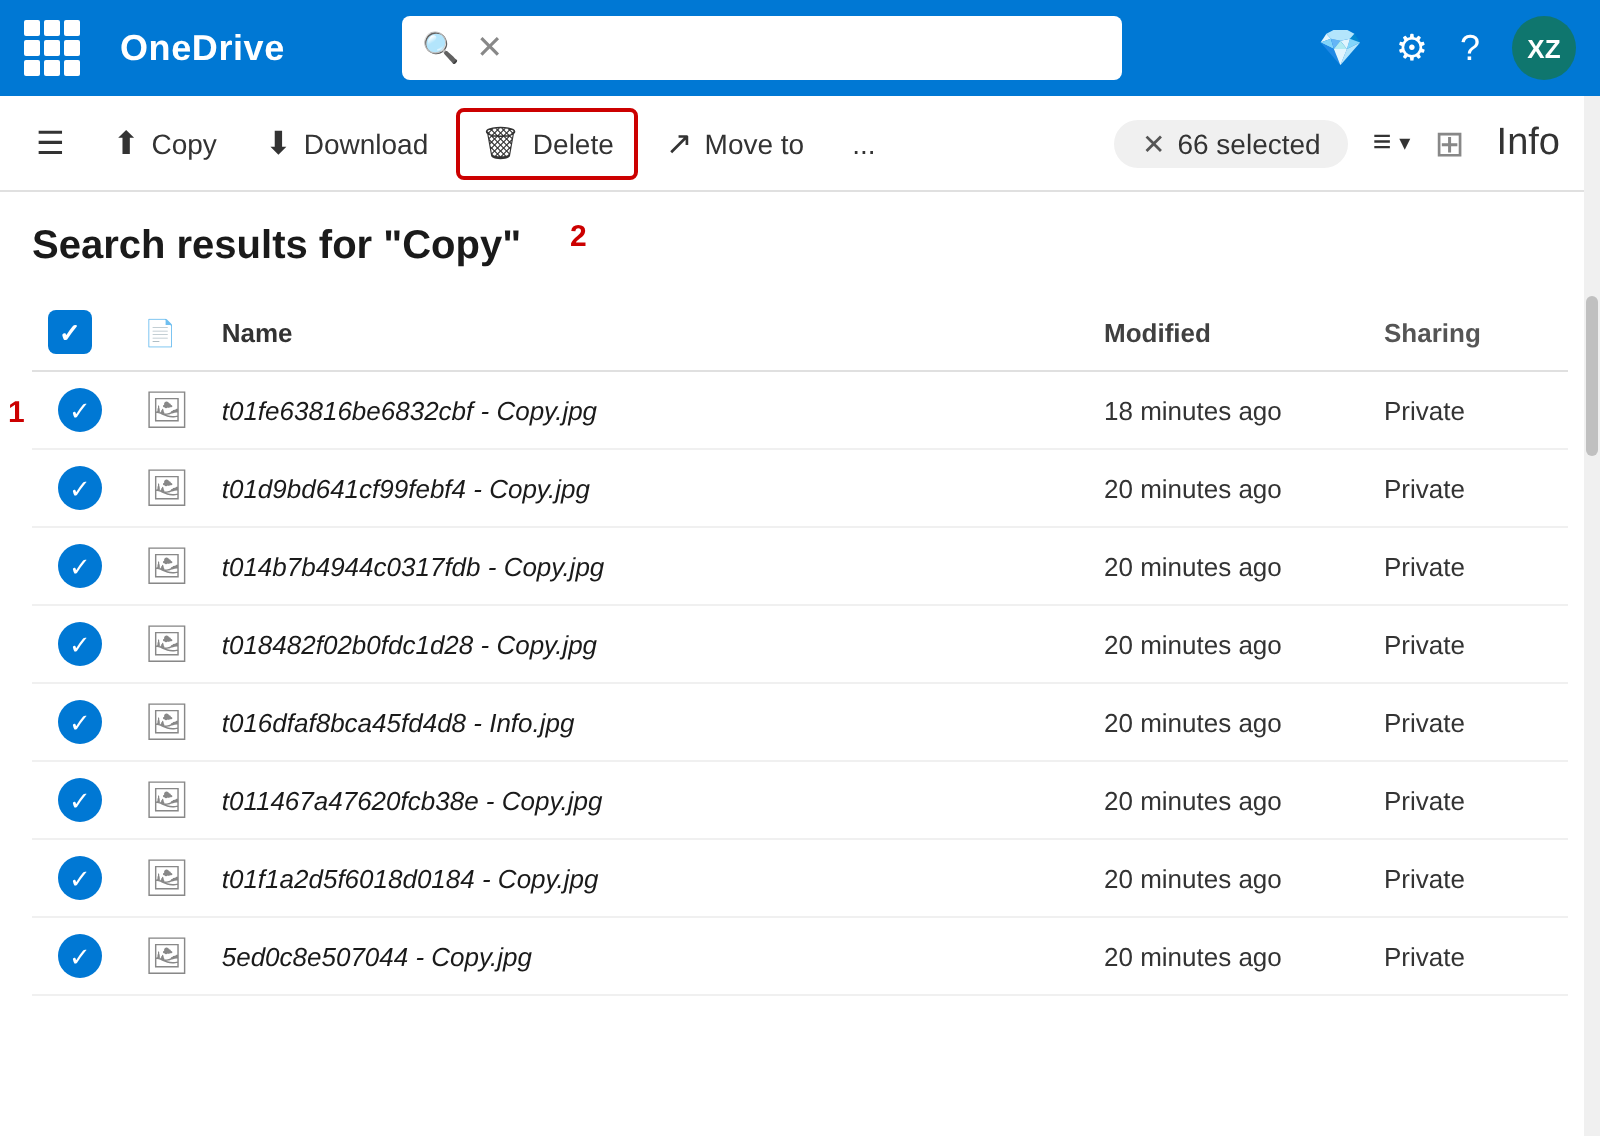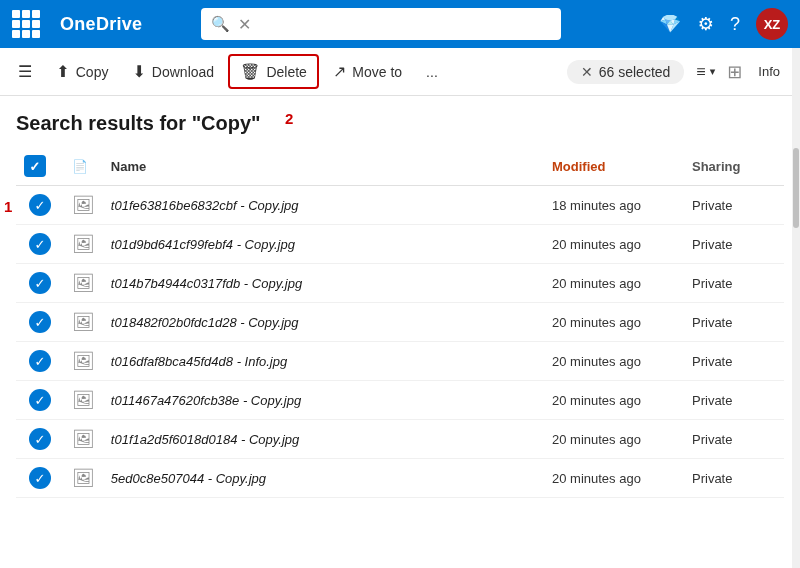--- a/index.html
+++ b/index.html
@@ -56,21 +56,21 @@
       gap: 16px;
       margin-left: auto;
     }
     .title-bar-icon {
       color: #fff;
       font-size: 18px;
       cursor: pointer;
     }
     .avatar {
       width: 32px; height: 32px;
-      background: #b91c1c;
+      background: #0f766e;
       border-radius: 50%;
       display: flex; align-items: center; justify-content: center;
       color: #fff;
       font-size: 13px;
       font-weight: 600;
     }
 
     
     .toolbar {
       display: flex;
@@ -119,21 +119,21 @@
       cursor: pointer;
       color: #333;
       font-size: 16px;
     }
     .info-btn {
       display: flex;
       align-items: flex-end;
       gap: 6px;
       padding: 6px 12px;
       cursor: pointer;
-      font-size: 13px;
+      font-size: 19px;
       color: #333;
     }
 
     
     .content { padding: 0 16px; }
     .search-title {
       font-size: 20px;
       font-weight: 600;
       padding: 16px 0 12px 0;
       color: #1a1a1a;
@@ -145,21 +145,21 @@
       text-align: left;
       font-size: 13px;
       font-weight: 600;
       color: #333;
       border-bottom: 1px solid #e0e0e0;
       padding: 8px 8px;
     }
     .file-table th.col-check { width: 48px; }
     .file-table th.col-icon { width: 32px; }
     .file-table th.col-name { }
-    .file-table th.col-modified { width: 140px; color: #c2410c; }
+    .file-table th.col-modified { width: 140px; color: #404040; }
     .file-table th.col-sharing { width: 100px; color: #555; }
 
     .file-table td {
       padding: 8px 8px;
       font-size: 13px;
       color: #333;
       border-bottom: 1px solid #f0f0f0;
       vertical-align: middle;
     }
 

